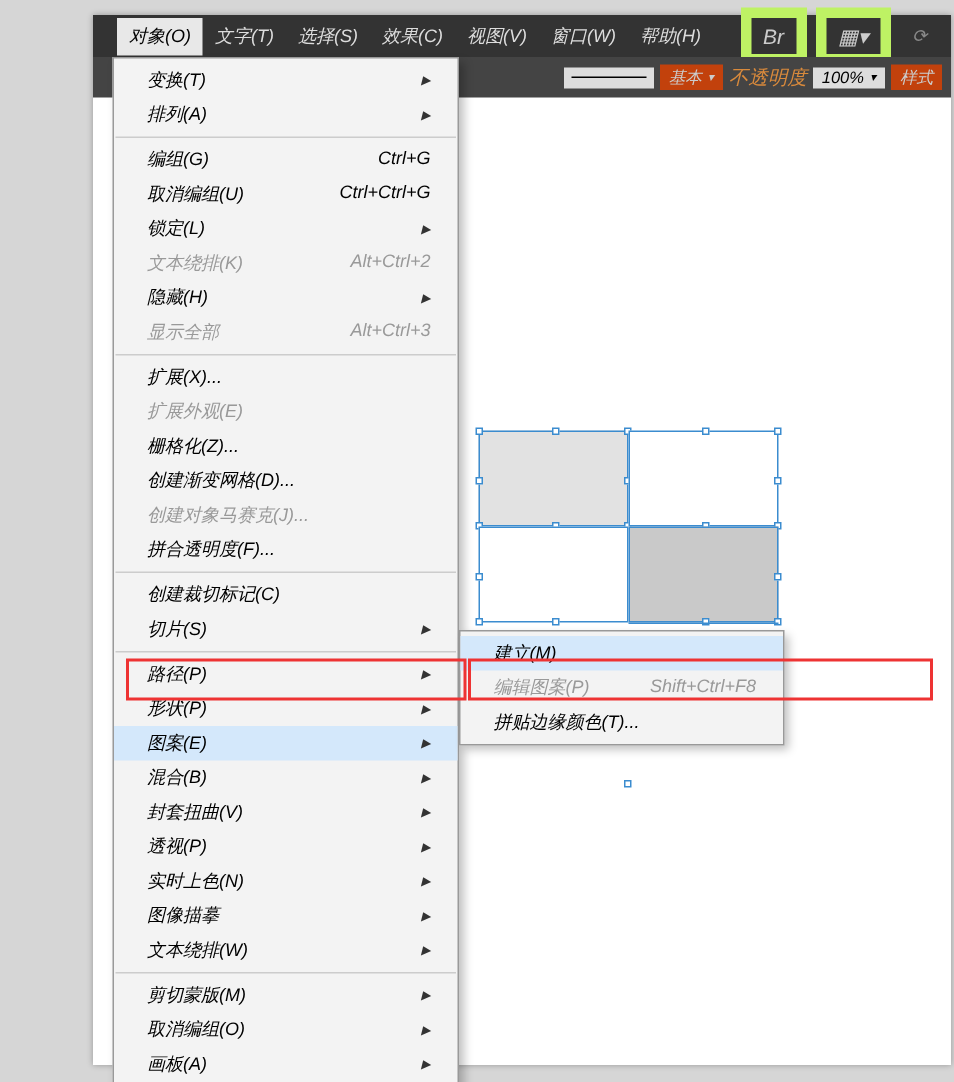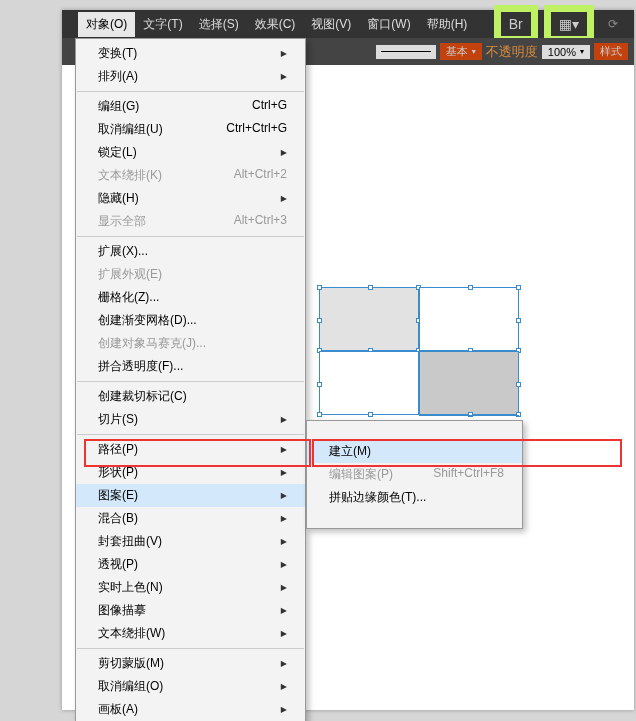--- a/index.html
+++ b/index.html
@@ -1,38 +1,38 @@
 <!DOCTYPE html>
 <html><head>
 <meta charset="utf-8">
 <style>
   * { box-sizing: border-box; margin: 0; padding: 0; }
   body { background: #d6d6d6; font-family: "Microsoft YaHei", sans-serif; font-size: 12px; width: 636px; height: 721px; overflow: hidden; }
-  .frame { position: absolute; left: 62px; top: 10px; width: 572px; height: 700px; background: #fff; box-shadow: 0 0 4px rgba(0,0,0,0.3); }
+  .frame { position: absolute; left: 62px; top: 10px; width: 572px; height: 700px; background: #fff; box-shadow: 0 0 4px rgba(0,0,0,0.3); font-style: italic; }
   .menubar { position: absolute; left: 0; top: 0; width: 100%; height: 28px; background: #333; display: flex; align-items: center; padding-left: 16px; color: #ddd; gap: 0; }
   .menubar span { padding: 4px 8px; cursor: pointer; }
   .menubar span.active { background: #e8e8e8; color: #000; }
   .menubar .right { margin-left: auto; display: flex; align-items: center; gap: 6px; padding-right: 8px; }
   .icon-box { border: 7px solid #bef264; padding: 1px 6px; font-size: 14px; color: #ccc; }
   .toolbar2 { position: absolute; left: 0; top: 28px; width: 100%; height: 27px; background: #444; display: flex; align-items: center; justify-content: flex-end; padding-right: 6px; gap: 4px; color: #ccc; }
   .line-swatch { width: 60px; height: 14px; background: #ddd; display: inline-flex; align-items: center; }
   .line-swatch::before { content:""; width: 50px; height: 1px; background: #000; margin-left: 5px; }
   .combo { background: #c2410c; color: #ccc; padding: 1px 6px; font-size: 11px; display: inline-flex; align-items: center; gap: 4px; }
   .combo .chev { font-size: 8px; }
   .opacity-label { color: #d98a3c; font-size: 13px; }
   .canvas { position: absolute; left: 0; top: 55px; right: 0; bottom: 0; background: #fff; }
   .rect { position: absolute; border: 1px solid #3b8ccf; background: #e2e2e2; }
   .rect.white { background: #fff; }
   .rect .h { width: 5px; height: 5px; background: #fff; border: 1px solid #3b8ccf; position: absolute; }
   .dropdown { position: absolute; left: 13px; top: 28px; width: 231px; background: #f3f3f3; border: 1px solid #999; box-shadow: 3px 3px 6px rgba(0,0,0,0.25); padding: 3px 0; }
   .item { display: flex; align-items: flex-start; justify-content: space-between; padding: 3px 18px 3px 22px; color: #000; cursor: pointer; position: relative; }
   .item.disabled { color: #999; }
   .item.hl { background: #d4e8fb; }
   .sep { height: 1px; background: #ccc; margin: 3px 1px; }
-  .submenu { position: absolute; left: 244px; top: 410px; width: 217px; background: #f3f3f3; border: 1px solid #999; box-shadow: 3px 3px 6px rgba(0,0,0,0.25); padding: 19px 0; }
+  .submenu { position: absolute; left: 244px; top: 410px; width: 217px; background: #f3f3f3; border: 1px solid #999; box-shadow: 3px 3px 6px rgba(0,0,0,0.25); padding: 3px 0; }
   .redbox1 { position: absolute; left: 22px; top: 429px; width: 227px; height: 28px; border: 2px solid #e33; pointer-events: none; }
   .redbox2 { position: absolute; left: 250px; top: 429px; width: 310px; height: 28px; border: 2px solid #e33; pointer-events: none; }
   .chev-r::after { content: "▶"; font-size: 8px; color: #333; }
 </style>
 </head>
 <body>
 
 <div class="frame">
 
   <div class="canvas">

